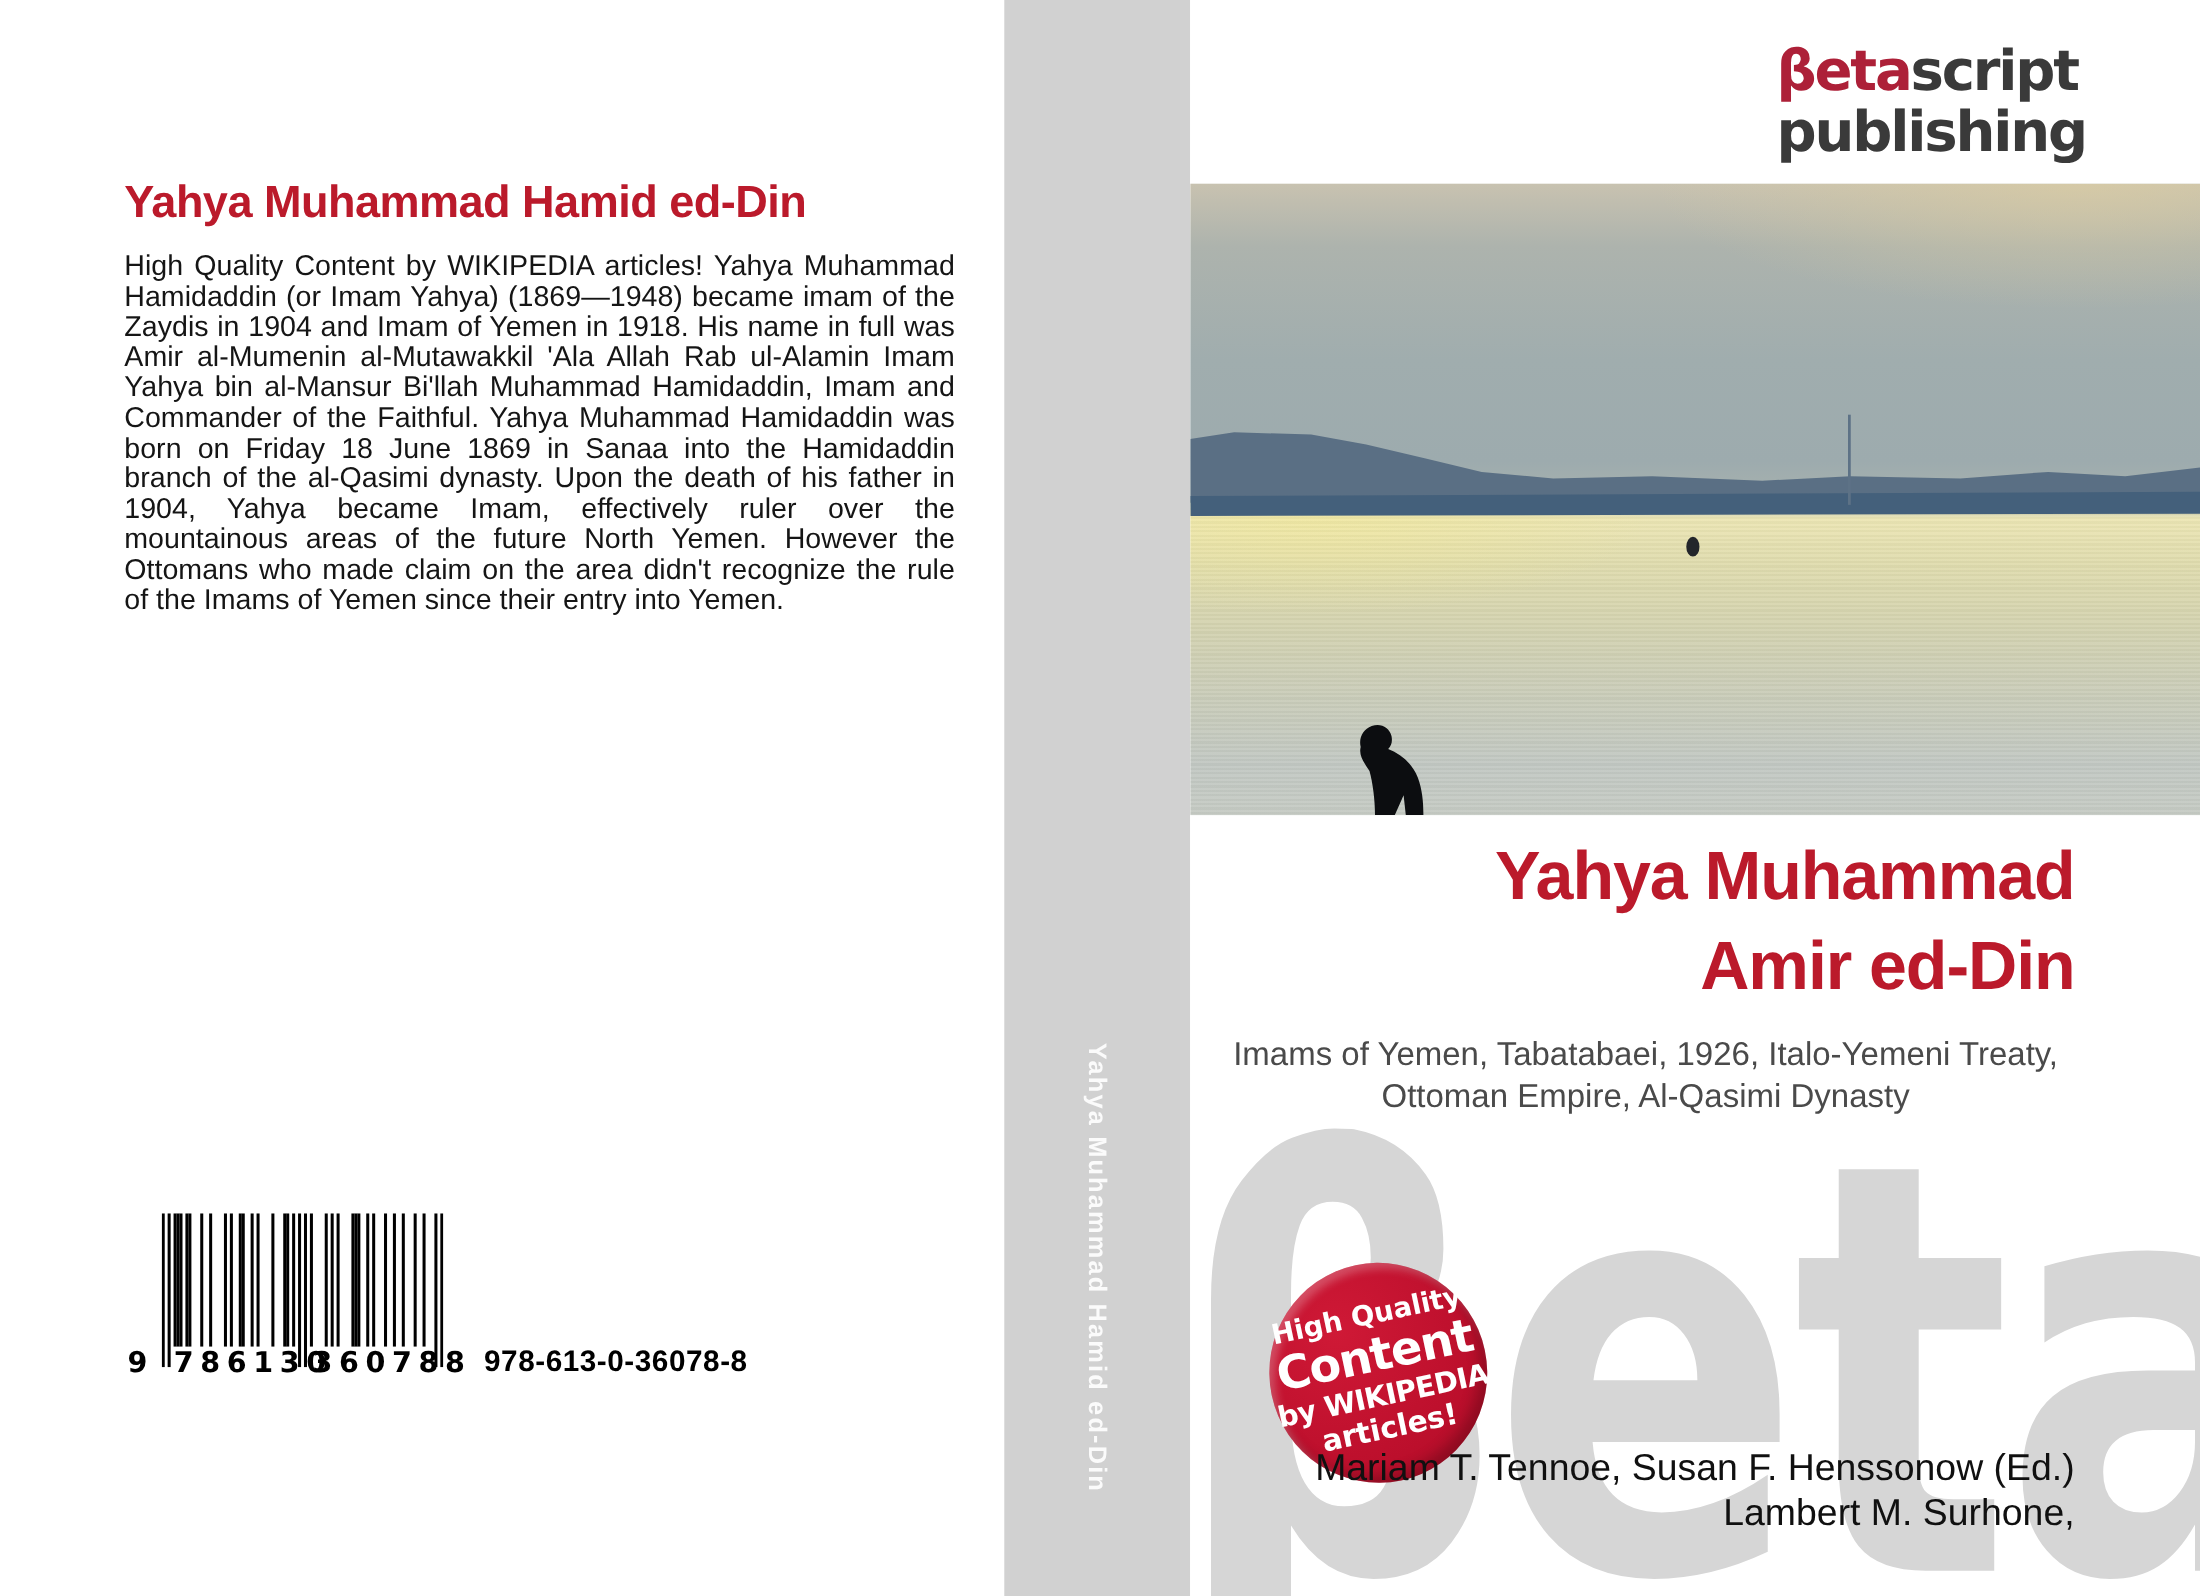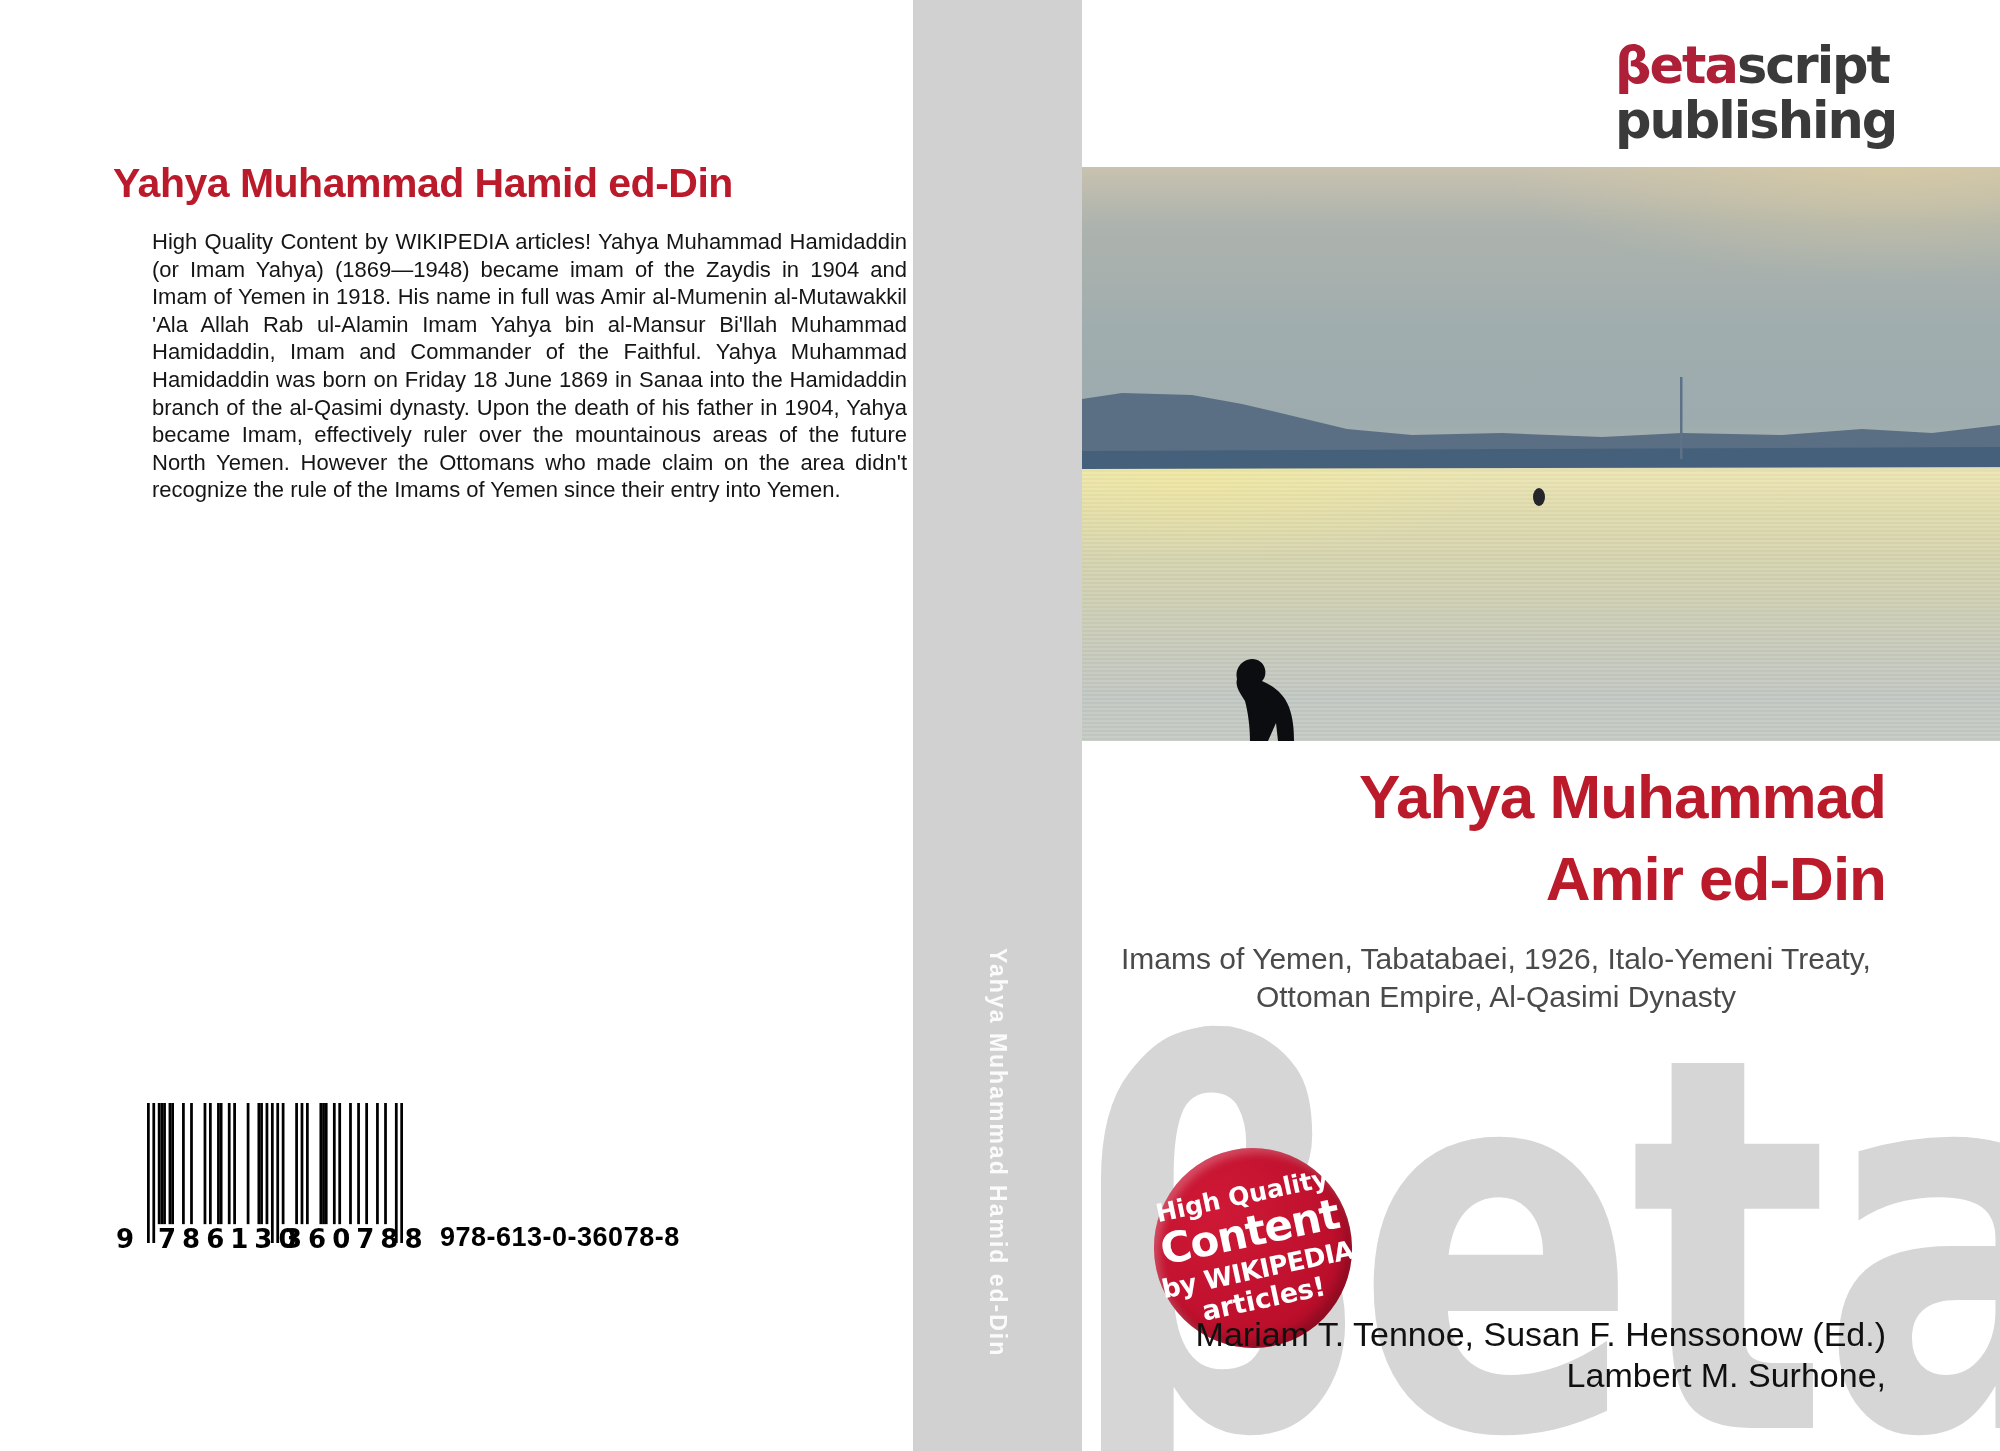--- a/index.html
+++ b/index.html
@@ -8,22 +8,22 @@
     background:#ffffff; font-family:"Liberation Sans", sans-serif;
   }
   
   .back-cover { position:absolute; left:0; top:0; width:913px; height:1451px; background:#ffffff; }
   .back-title {
     position:absolute; left:113px; top:160px; width:760px;
     font-size:41px; font-weight:bold; color:#bb1a2b; letter-spacing:-0.5px;
   }
   .back-body {
     position:absolute; left:113px; top:228px; width:755px;
-    font-size:22px; line-height:27.6px; color:#151515;
-    text-align:justify; text-align-last:left;margin-left:39px;
+    font-size:26px; line-height:27.6px; color:#151515;
+    text-align:justify; text-align-last:left;
   }
   
   .barcode-block { position:absolute; left:120px; top:1098px; width:600px; height:170px; }
   .barcode-bars { position:absolute; left:27px; top:5px; width:256px; height:140px; }
   .bc-digit, .bc-group {
     position:absolute; top:126px; font-family:"DejaVu Sans", sans-serif;
     font-weight:bold; font-size:26px; color:#000;
   }
   .bc-prefix { left:-4px; }
   .bc-g1 { left:38px; letter-spacing:6px; }

